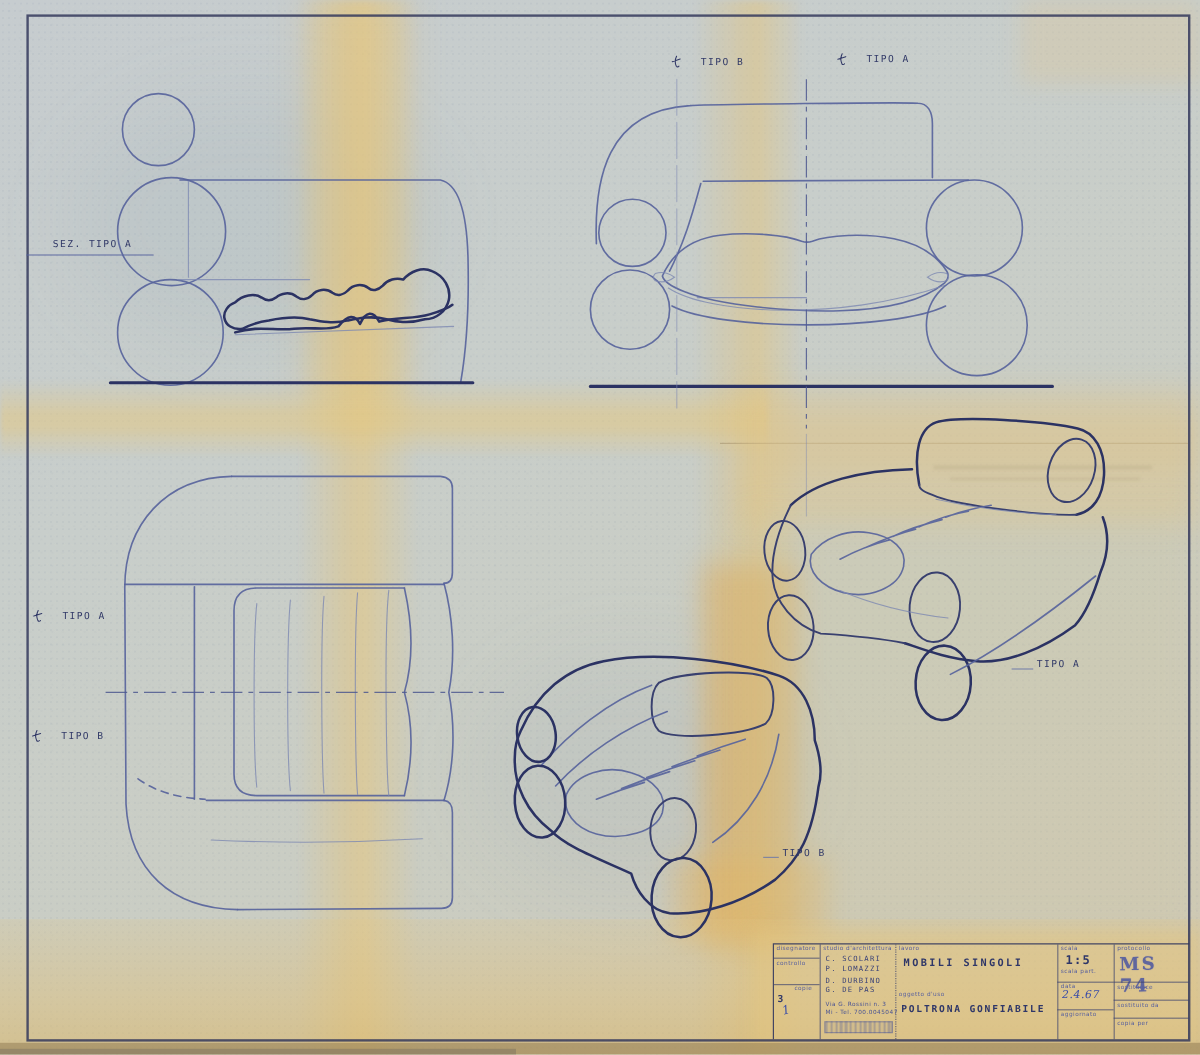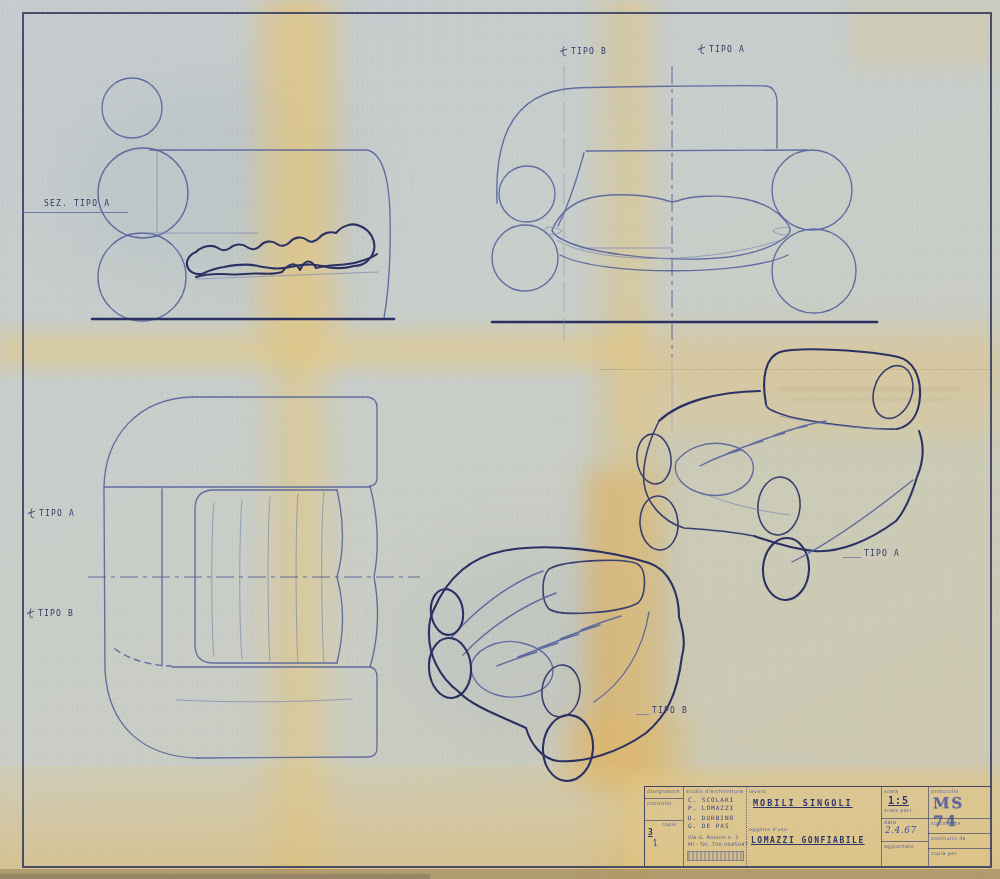--- a/index.html
+++ b/index.html
@@ -42,35 +42,35 @@
   .frame{left:22px;top:12px;width:966px;height:852px;border:2px solid rgba(52,56,92,.85);}
   
   #draw{position:absolute;left:0;top:0;}
   .pl{stroke:#58649c;stroke-width:1.35;fill:none;stroke-linecap:round;opacity:.92;}
   .plf{stroke:#7d88b2;stroke-width:0.9;fill:none;stroke-linecap:round;opacity:.8;}
   .pd{stroke:#2b3263;stroke-width:2.1;fill:none;stroke-linecap:round;stroke-linejoin:round;}
   .pdm{stroke:#39406f;stroke-width:1.6;fill:none;stroke-linecap:round;}
   .cl{stroke:#4d588f;stroke-width:1;fill:none;stroke-dasharray:18 5 4 5;opacity:.85;}
   .dash{stroke-dasharray:6 5;}
   
-  .lab{position:absolute;font:8px "DejaVu Sans Mono", monospace;letter-spacing:1.2px;color:#323a68;white-space:nowrap;display:flex;align-items:center;gap:3px;}
+  .lab{position:absolute;font:8px "DejaVu Sans Mono", monospace;letter-spacing:1.2px;color:#323a68;white-space:nowrap;display:flex;align-items:center;gap:16px;}
   .lab svg{flex:none;}
   .underl{position:absolute;height:1px;background:#5a67a0;opacity:.8;}
   .leader{position:absolute;height:1px;background:#6d78a8;opacity:.8;}
   
   #tblock{position:absolute;left:644px;top:786px;width:346px;height:79px;
     border-left:1.5px solid rgba(50,55,95,.9);border-top:1.5px solid rgba(50,55,95,.9);
     color:#2e3668;}
   #tblock .cellline{position:absolute;background:rgba(60,66,110,.65);}
   #tblock .vline{width:1px;}
   #tblock .vdot{width:1px;background:none;border-left:1px dotted rgba(60,66,110,.7);}
   #tblock .hline{height:1px;}
   .tiny{position:absolute;font:4.8px "DejaVu Sans", sans-serif;letter-spacing:.4px;color:#565f9e;white-space:nowrap;}
   .typed{position:absolute;font:6px "DejaVu Sans Mono", monospace;letter-spacing:1px;color:#3a4278;white-space:nowrap;}
-  .typedbig{position:absolute;font:8.5px "DejaVu Sans Mono", monospace;font-weight:bold;letter-spacing:2px;color:#2e3668;white-space:nowrap;text-decoration:underline;}
+  .typedbig{position:absolute;font:8.5px "DejaVu Sans Mono", monospace;font-weight:bold;letter-spacing:2px;color:#2e3668;white-space:nowrap;}
   .hand{position:absolute;font-family:"DejaVu Serif", serif;font-style:italic;color:#3a4da8;white-space:nowrap;}
   .stamp{position:absolute;font:bold 15px "DejaVu Serif", serif;letter-spacing:2px;color:#5a619f;opacity:.95;transform:rotate(-1deg);text-shadow:0 0 1px rgba(90,97,159,.6);}
   .smudge{position:absolute;border:0.5px solid rgba(80,90,150,.5);
     background:repeating-linear-gradient(90deg,rgba(80,90,150,.35) 0 2px,rgba(80,90,150,.08) 2px 4px);}
 </style>
 </head>
 <body>
 
 <div id="sheet">
 
@@ -256,21 +256,21 @@
     <div class="typed" style="left:43px;top:17px;">P. LOMAZZI</div>
     <div class="typed" style="left:43px;top:27px;">D. DURBINO</div>
     <div class="typed" style="left:43px;top:35px;">G. DE PAS</div>
     <div class="tiny" style="left:43px;top:48px;color:#4a5494;">Via G. Rossini n. 3</div>
     <div class="tiny" style="left:43px;top:55px;color:#4a5494;">Mi - Tel. 700.0045047</div>
     <div class="smudge" style="left:42px;top:64px;width:55px;height:8px;"></div>
 
     <div class="tiny" style="left:104px;top:2px;">lavoro</div>
     <div class="typedbig" style="left:108px;top:11px;">MOBILI SINGOLI</div>
     <div class="tiny" style="left:104px;top:40px;">oggetto d'uso</div>
-    <div class="typedbig" style="left:106px;top:49px;font-size:8px;letter-spacing:1.5px;">LOMAZZI GONFIABILE</div>
+    <div class="typedbig" style="left:106px;top:49px;font-size:8px;letter-spacing:1.5px;">POLTRONA GONFIABILE</div>
 
     <div class="tiny" style="left:239px;top:2px;">scala</div>
     <div class="typedbig" style="left:243px;top:8px;font-size:10px;letter-spacing:1px;">1:5</div>
     <div class="tiny" style="left:239px;top:21px;">scala part.</div>
     <div class="cellline hline" style="left:236px;top:31px;width:47px;"></div>
     <div class="tiny" style="left:239px;top:33px;">data</div>
     <div class="hand" style="left:240px;top:38px;font-size:9px;letter-spacing:.5px;">2.4.67</div>
     <div class="cellline hline" style="left:236px;top:54px;width:47px;"></div>
     <div class="tiny" style="left:239px;top:57px;">aggiornato</div>
 

